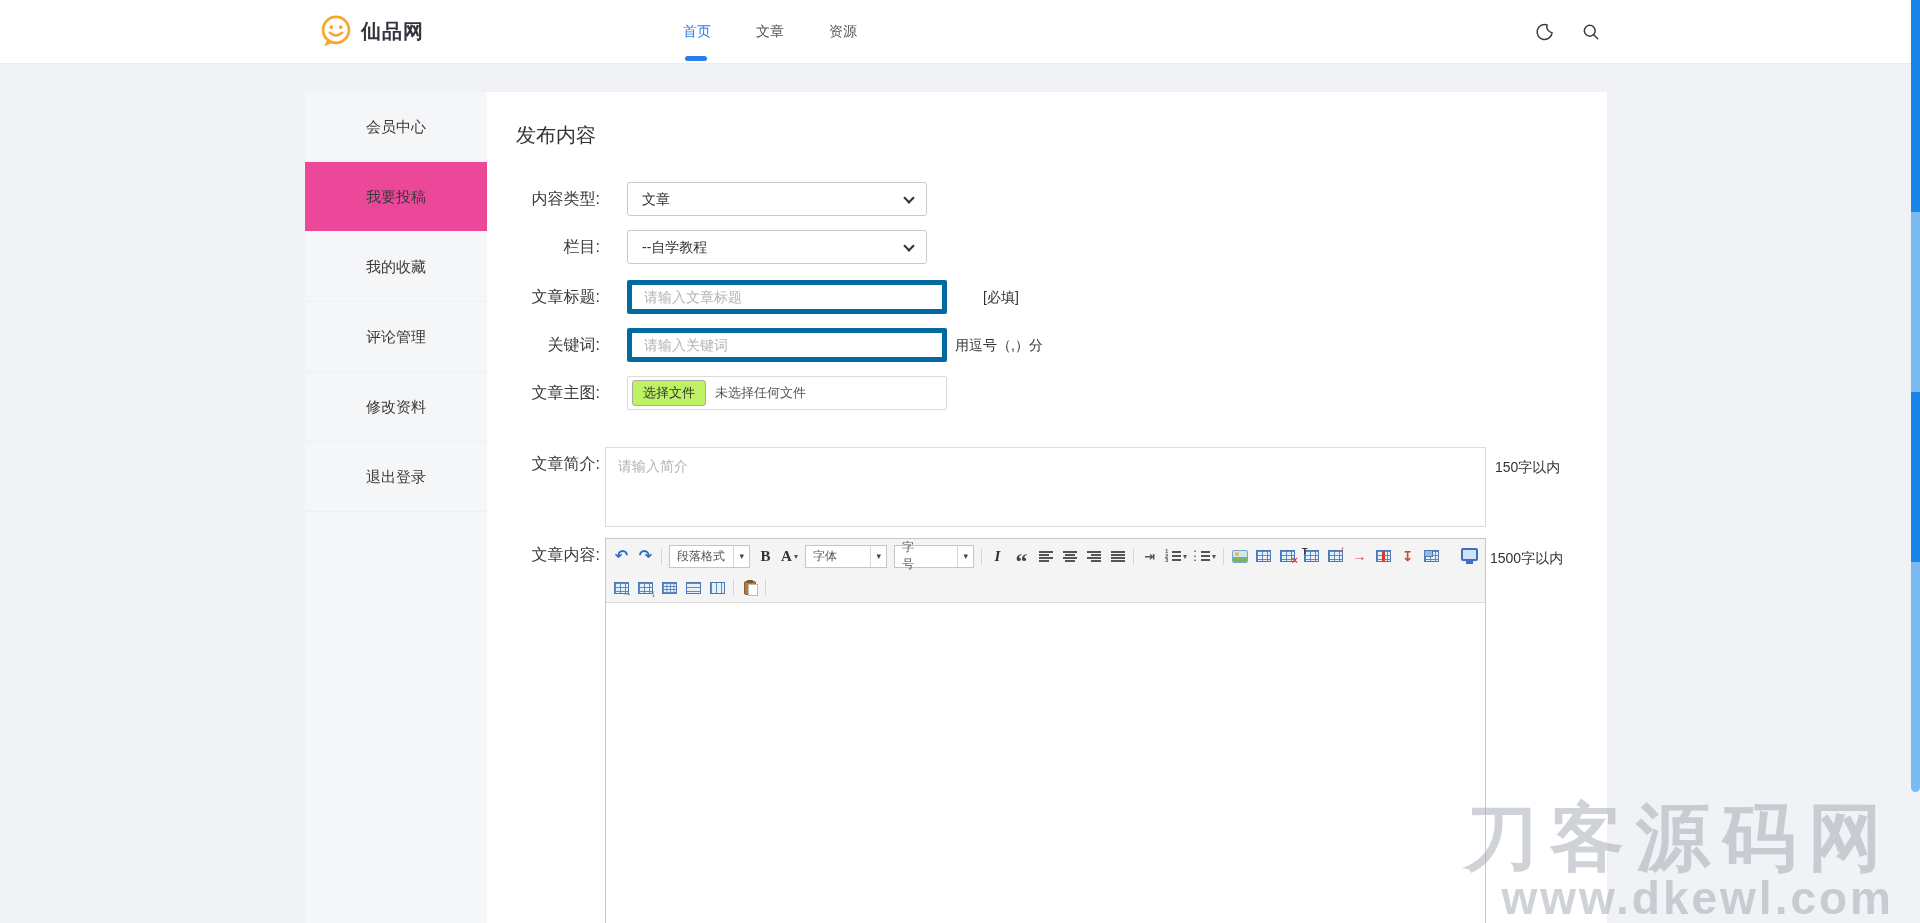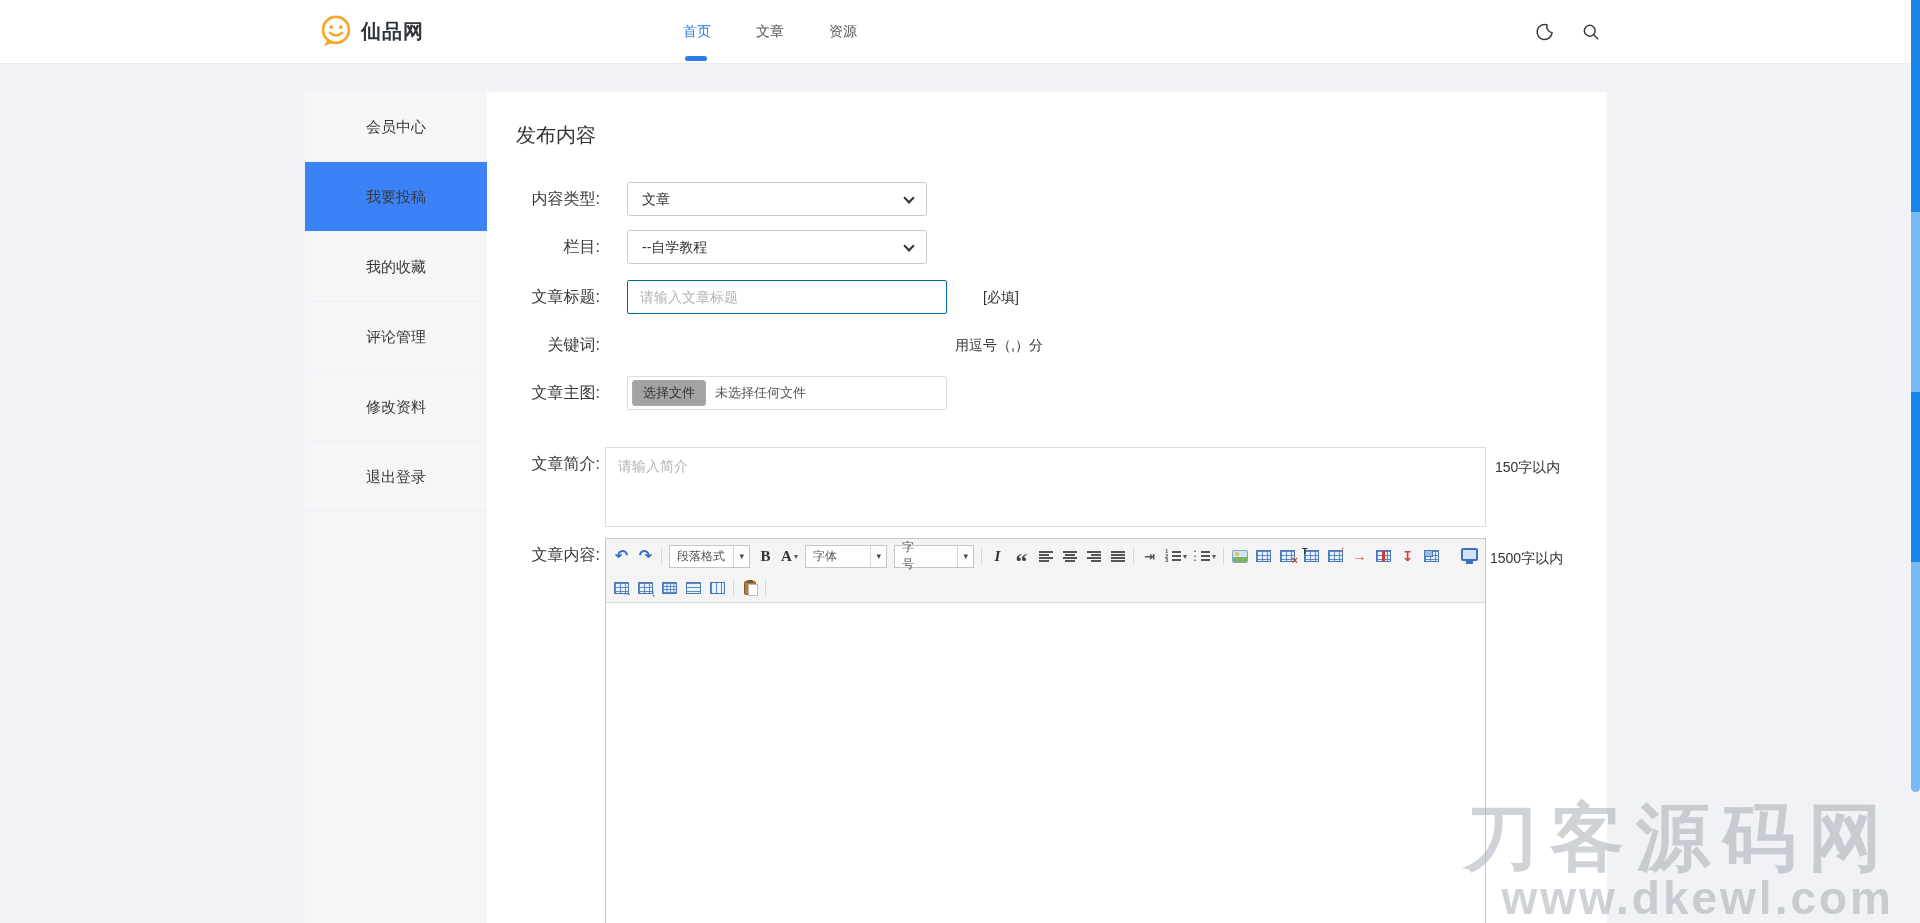--- a/index.html
+++ b/index.html
@@ -14,38 +14,38 @@
   .nav-item { font-size:14px; color:#555; cursor:pointer; }
   .nav-item.active { color:#2b7de8;text-align:center; }
   .nav-underline { position:absolute; left:685px; top:56px; width:22px; height:5px; border-radius:3px; background:#2b7de8; }
   .header-icons { position:absolute; right:318px; top:0; height:64px; display:flex; align-items:center; gap:24px; }
   .hicon { width:22px; height:22px; display:flex; align-items:center; justify-content:center; cursor:pointer; }
 
   
   .panel { position:absolute; left:305px; top:92px; width:1302px; bottom:0; overflow:hidden; background:#fff; }
   .sidebar { position:absolute; left:0; top:0; width:182px; height:100%; background:#f5f6f8; }
   .side-item { height:70px; line-height:70px; text-align:center; font-size:15px; color:#3a3a3a; cursor:pointer; border-bottom:1px solid #eef0f3; background:#f5f6f8; }
-  .side-item.active { background:#3b82f6; border-bottom:1px solid #f3f3f3; }
+  .side-item.active { background:#ec4899; border-bottom:1px solid #f3f3f3; }
   .main { position:absolute; left:182px; top:0; right:0; height:100%; background:#fff; }
 
   .page-title { position:absolute; left:29px; top:30px; font-size:20px; color:#333; }
 
   .frow { position:absolute; left:0; right:0; height:34px; }
   .flabel { position:absolute; left:0; top:0; width:113px; text-align:right; line-height:34px; font-size:16px; color:#3a3a3a; }
 
   .sel { position:absolute; left:140px; top:0; width:300px; height:34px; border:1px solid #c9c9c9; border-radius:3px; background:#fff; font-size:14px; color:#333; line-height:32px; padding:0 14px; cursor:pointer; }
   .chev { position:absolute; right:13px; top:11px; width:8px; height:8px; border-left:2px solid #333; border-bottom:2px solid #333; transform:rotate(-45deg); }
 
-  .txt { position:absolute; left:140px; top:0; width:320px; height:34px; border:1px solid #0369a1; border-radius:2px; background:#fff; font-size:14px; color:#333; padding:0 12px; outline:none; font-family:inherit; }
+  .txt { position:absolute; left:140px; top:0; width:320px; height:34px; border:5px solid #0369a1; border-radius:2px; background:#fff; font-size:14px; color:#333; padding:0 12px; outline:none; font-family:inherit; }
   .txt::placeholder { color:#b3b3b3; }
 
   .rhint { position:absolute; top:0; line-height:34px; font-size:14px; color:#333; }
 
   .filebox { position:absolute; left:140px; top:0; width:320px; height:34px; border:1px solid #dcdcdc; border-radius:2px; background:#fff; display:flex; align-items:center; padding:0 4px; }
-  .filebtn { height:26px; padding:0 10px; line-height:24px; font-size:13px; color:#333; background:#a3a3a3; border:1px solid #a9a9a9; border-radius:3px; cursor:pointer; }
+  .filebtn { height:26px; padding:0 10px; line-height:24px; font-size:13px; color:#333; background:#bef264; border:1px solid #a9a9a9; border-radius:3px; cursor:pointer; }
   .filestat { margin-left:9px; font-size:13px; color:#555; }
 
   .summary-row { position:absolute; left:0; right:0; top:355px; height:80px; }
   .ta { position:absolute; left:118px; top:0; width:881px; height:80px; border:1px solid #ddd; background:#fff; resize:none; font-size:14px; color:#333; padding:10px 12px; outline:none; font-family:inherit; }
   .ta::placeholder { color:#b3b3b3; }
 
   
   .content-row { position:absolute; left:0; right:0; top:446px; }
   .editor { position:absolute; left:118px; top:0; width:881px; border:1px solid #c8c8c8; background:#fff; }
   .tbar { display:flex; align-items:center; background:#f3f4f3; padding:0 7px; gap:7px; }
@@ -185,20 +185,21 @@
     </div>
 
     <div class="frow" style="top:188px;">
       <span class="flabel">文章标题:</span>
       <input class="txt" type="text" placeholder="请输入文章标题" style="">
       <span class="rhint" style="left:496px;">[必填]</span>
     </div>
 
     <div class="frow" style="top:236px;">
       <span class="flabel">关键词:</span>
+      <input class="txt" type="text" placeholder="请输入关键词" style="">
       <span class="rhint" style="left:468px;">用逗号（,）分</span>
     </div>
 
     <div class="frow" style="top:284px;">
       <span class="flabel">文章主图:</span>
       <div class="filebox">
         <span class="filebtn">选择文件</span>
         <span class="filestat">未选择任何文件</span>
       </div>
     </div>

